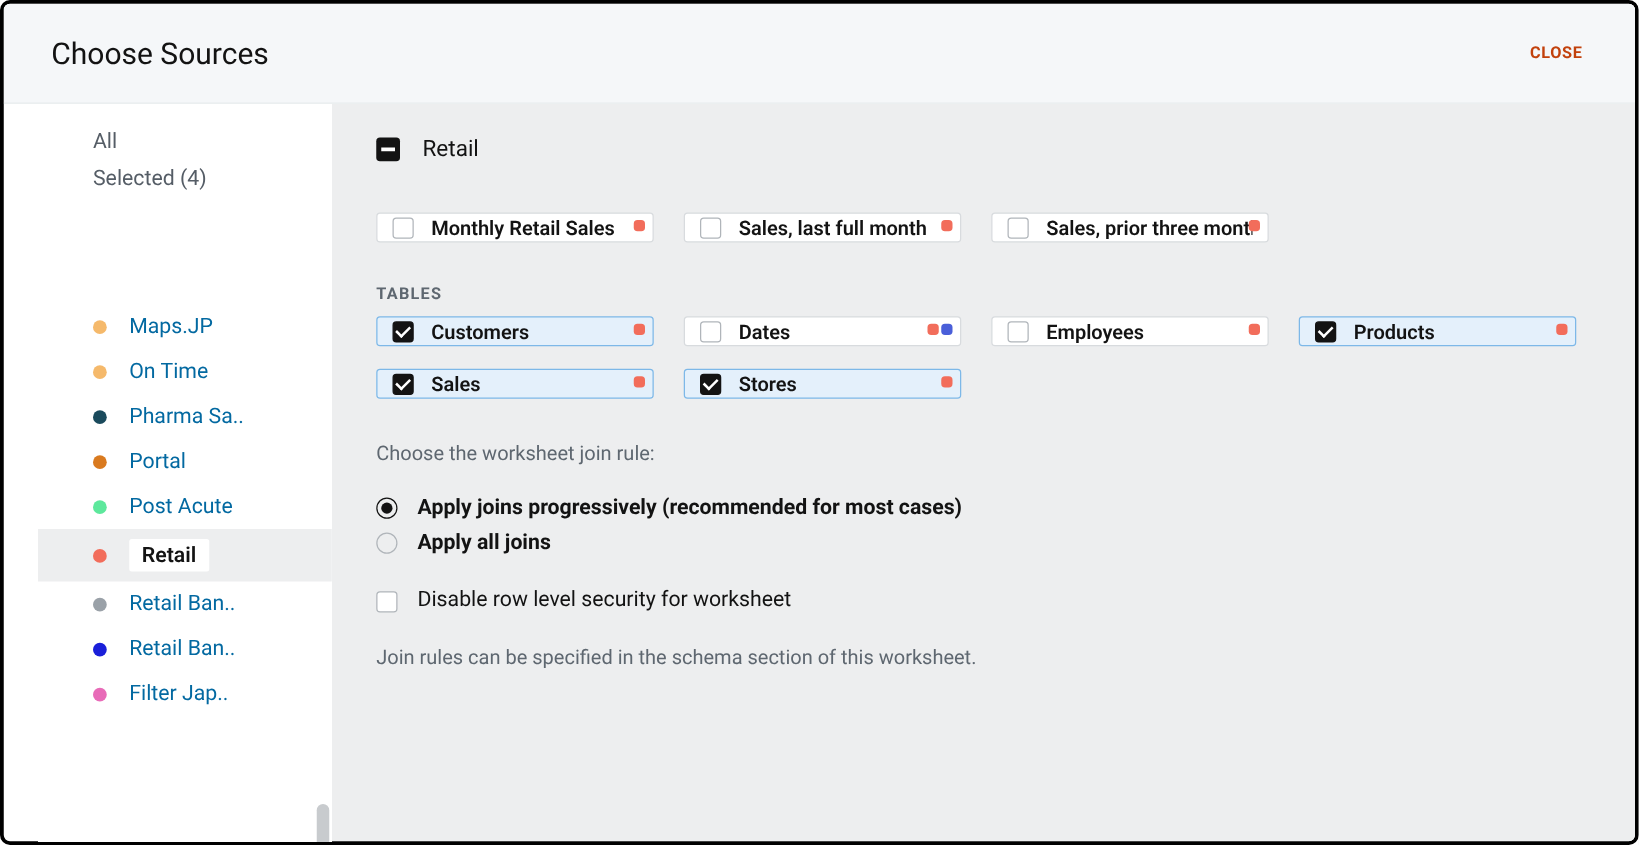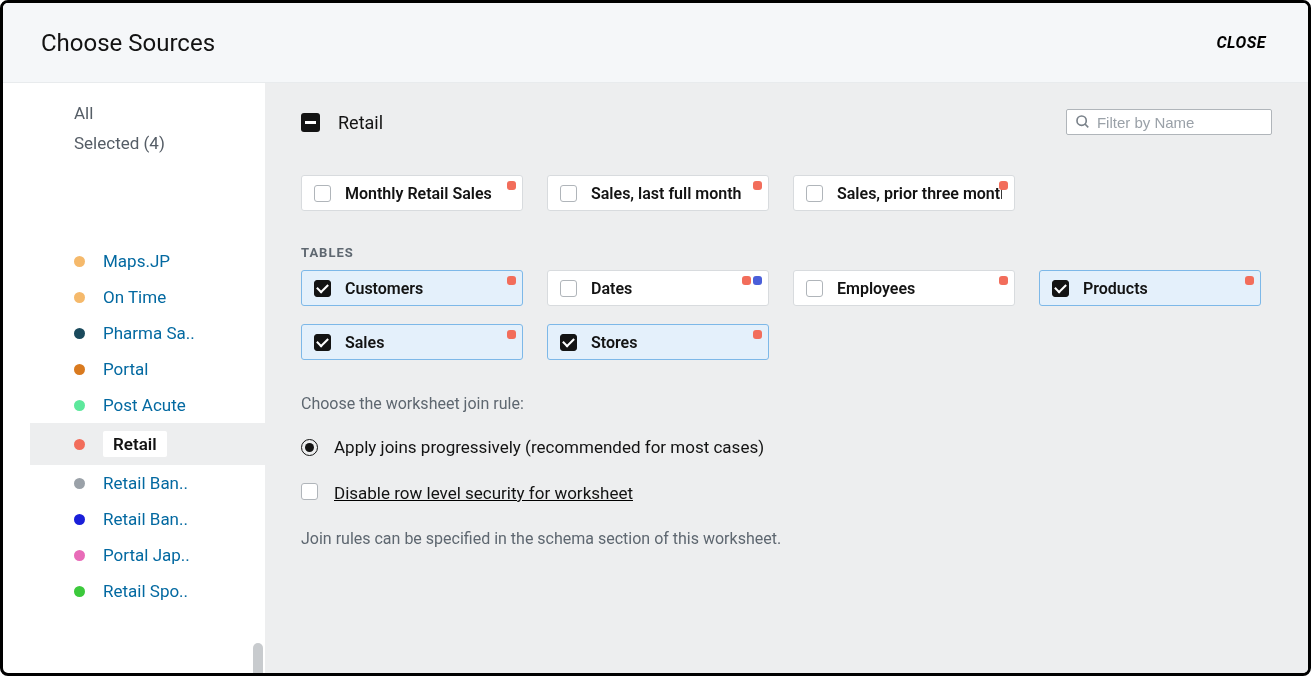--- a/index.html
+++ b/index.html
@@ -6,21 +6,21 @@
 body { font-family: -apple-system, BlinkMacSystemFont, "Segoe UI", Roboto, sans-serif; background: #fff; }
 .modal {
   width: 1311px; height: 676px; border: 3px solid #000; border-radius: 8px;
   display: flex; flex-direction: column; overflow: hidden; background: #fff;
 }
 .header {
   background: #f5f7f9; height: 80px; display: flex; align-items: center;
   justify-content: space-between; padding: 0 42px 0 38px; border-bottom: 1px solid #e8ebed; gap: 13px;
 }
 .header-title { font-size: 24px; font-weight: 400; color: #131313; }
-.close-btn { color: #000000; font-size: 16px; font-weight: 700; letter-spacing: 0.5px; cursor: pointer; font-style: italic; }
+.close-btn { color: #c2410c; font-size: 13px; font-weight: 700; letter-spacing: 0.5px; cursor: pointer; }
 .body { flex: 1; display: flex; overflow: hidden; padding-left: 27px; }
 .sidebar { width: 235px; background: #fff; padding: 20px 0 0 0; overflow-y: auto; position: relative; }
 .sidebar-top { padding: 0 44px 20px 44px; }
 .sidebar-top div { font-size: 17px; color: #555d66; margin-bottom: 10px; cursor: pointer; }
 .src-list { margin-top: 60px; }
 .src-item {
   display: flex; align-items: center; padding: 8px 0 8px 44px; cursor: pointer;
   font-size: 17px; color: #0369a1;
 }
 .src-item.active { background: #edeeef; color: #131313; font-weight: 600; }
@@ -40,47 +40,47 @@
 .filter-wrap {
   display: flex; align-items: center; background: #fff; border: 1px solid #b0b5ba;
   border-radius: 2px; padding: 3px 8px; width: 206px;
 }
 .filter-icon { width: 18px; height: 18px; margin-right: 6px; }
 .filter-input { border: none; outline: none; font-size: 15px; color: #555; width: 100%; }
 .filter-input::placeholder { color: #9aa1a8; }
 .section-label { font-size: 13px; font-weight: 700; letter-spacing: 1px; color: #5e6770; margin-bottom: 10px; }
 .grid { display: grid; grid-template-columns: repeat(4, 222px); gap: 18px 24px; margin-bottom: 34px; }
 .card {
-  background: #fff; border: 1px solid #d8dbde; border-radius: 3px; height: 36px;
+  background: #fff; border: 1px solid #d8dbde; border-radius: 3px; height: 24px;
   display: flex; align-items: center; padding: 0 12px; position: relative; cursor: pointer;
 }
 .card.selected { background: #e4f0fb; border-color: #7db8e8; }
 .chk {
   width: 17px; height: 17px; border: 1.5px solid #b0b5ba; border-radius: 3px;
   margin-right: 14px; flex-shrink: 0; display: flex; align-items: center; justify-content: center;
   background: #fff;
 }
 .chk.checked { background: #131313; border-color: #131313; }
 .chk.checked::after { content: ""; width: 9px; height: 5px; border-left: 2px solid #fff; border-bottom: 2px solid #fff; transform: rotate(-45deg) translate(1px,-1px); }
 .card-label { font-size: 16px; color: #131313; font-weight: 600; white-space: nowrap; overflow: hidden; }
 .badges { position: absolute; right: 6px; top: 5px; display: flex; gap: 2px; }
 .badge { width: 9px; height: 9px; border-radius: 3px; }
 .badge.red { background: #f26d5b; }
 .badge.blue { background: #4a5fd9; }
 .prompt { font-size: 16px; color: #5e6770; margin-bottom: 24px; }
 .radio-group { margin-bottom: 26px; }
-.radio-row { display: flex; align-items: center; margin-bottom: 8px; cursor: pointer; }
+.radio-row { display: flex; align-items: center; margin-bottom: 8px; cursor: pointer; font-weight: bold; }
 .radio {
   width: 17px; height: 17px; border: 1.5px solid #131313; border-radius: 50%;
   margin-right: 16px; display: flex; align-items: center; justify-content: center;
 }
 .radio.empty { border-color: #b0b5ba; }
 .radio .fill { width: 9px; height: 9px; background: #131313; border-radius: 50%; }
 .radio-label { font-size: 17px; color: #131313; }
-.check-row { display: flex; align-items: flex-start; margin-bottom: 26px; cursor: pointer; text-decoration: underline; }
+.check-row { display: flex; align-items: flex-end; margin-bottom: 26px; cursor: pointer; }
 .check-row .chk { margin-right: 16px; }
 .check-label { font-size: 17px; color: #131313; }
 .hint { font-size: 16px; color: #5e6770; }
 </style>
 </head>
 <body>
 
 <div class="modal">
   <div class="header">
     <div class="header-title">Choose Sources</div>
@@ -120,44 +120,33 @@
           <div class="src-item">
             <div class="dot" style="background: rgb(154, 161, 168);"></div>
             <div class="src-label">Retail Ban..</div>
           </div>
           <div class="src-item">
             <div class="dot" style="background: rgb(26, 31, 217);"></div>
             <div class="src-label">Retail Ban..</div>
           </div>
           <div class="src-item">
             <div class="dot" style="background: rgb(232, 107, 184);"></div>
-            <div class="src-label">Portal Jap..</div>
-          </div>
-          <div class="src-item">
-            <div class="dot" style="background: rgb(60, 201, 60);"></div>
-            <div class="src-label">Retail Spo..</div>
+            <div class="src-label">Filter Jap..</div>
           </div>
         </div>
       <div class="scrollbar-thumb"></div>
     </div>
     <div class="main">
       <div class="main-header">
         <div class="main-title-wrap">
           <div class="toggle-box">
               <div class="dash"></div>
             </div>
           <div class="main-title">Retail</div>
         </div>
-        <div class="filter-wrap">
-          <svg class="filter-icon" viewBox="0 0 24 24" fill="none" stroke="#7a828a" stroke-width="2.5">
-              <circle cx="10" cy="10" r="7"></circle>
-              <line x1="20" y1="20" x2="15" y2="15"></line>
-            </svg>
-          <input class="filter-input" placeholder="Filter by Name" style="">
-        </div>
       </div>
       <div class="grid">
           <div class="card">
             <div class="chk"></div>
             <div class="card-label">Monthly Retail Sales</div>
             <div class="badges">
               <div class="badge red"></div>
             </div>
           </div>
           <div class="card">
@@ -221,20 +210,24 @@
             </div>
           </div>
         </div>
       <div class="prompt">Choose the worksheet join rule:</div>
       <div class="radio-group">
           <div class="radio-row">
             <div class="radio">
               <div class="fill"></div>
             </div>
             <div class="radio-label">Apply joins progressively (recommended for most cases)</div>
+          </div>
+          <div class="radio-row">
+            <div class="radio empty"></div>
+            <div class="radio-label">Apply all joins</div>
           </div>
         </div>
       <div class="check-row">
         <div class="chk"></div>
         <div class="check-label">Disable row level security for worksheet</div>
       </div>
       <div class="hint">Join rules can be specified in the schema section of this worksheet.</div>
     </div>
   </div>
 </div>

